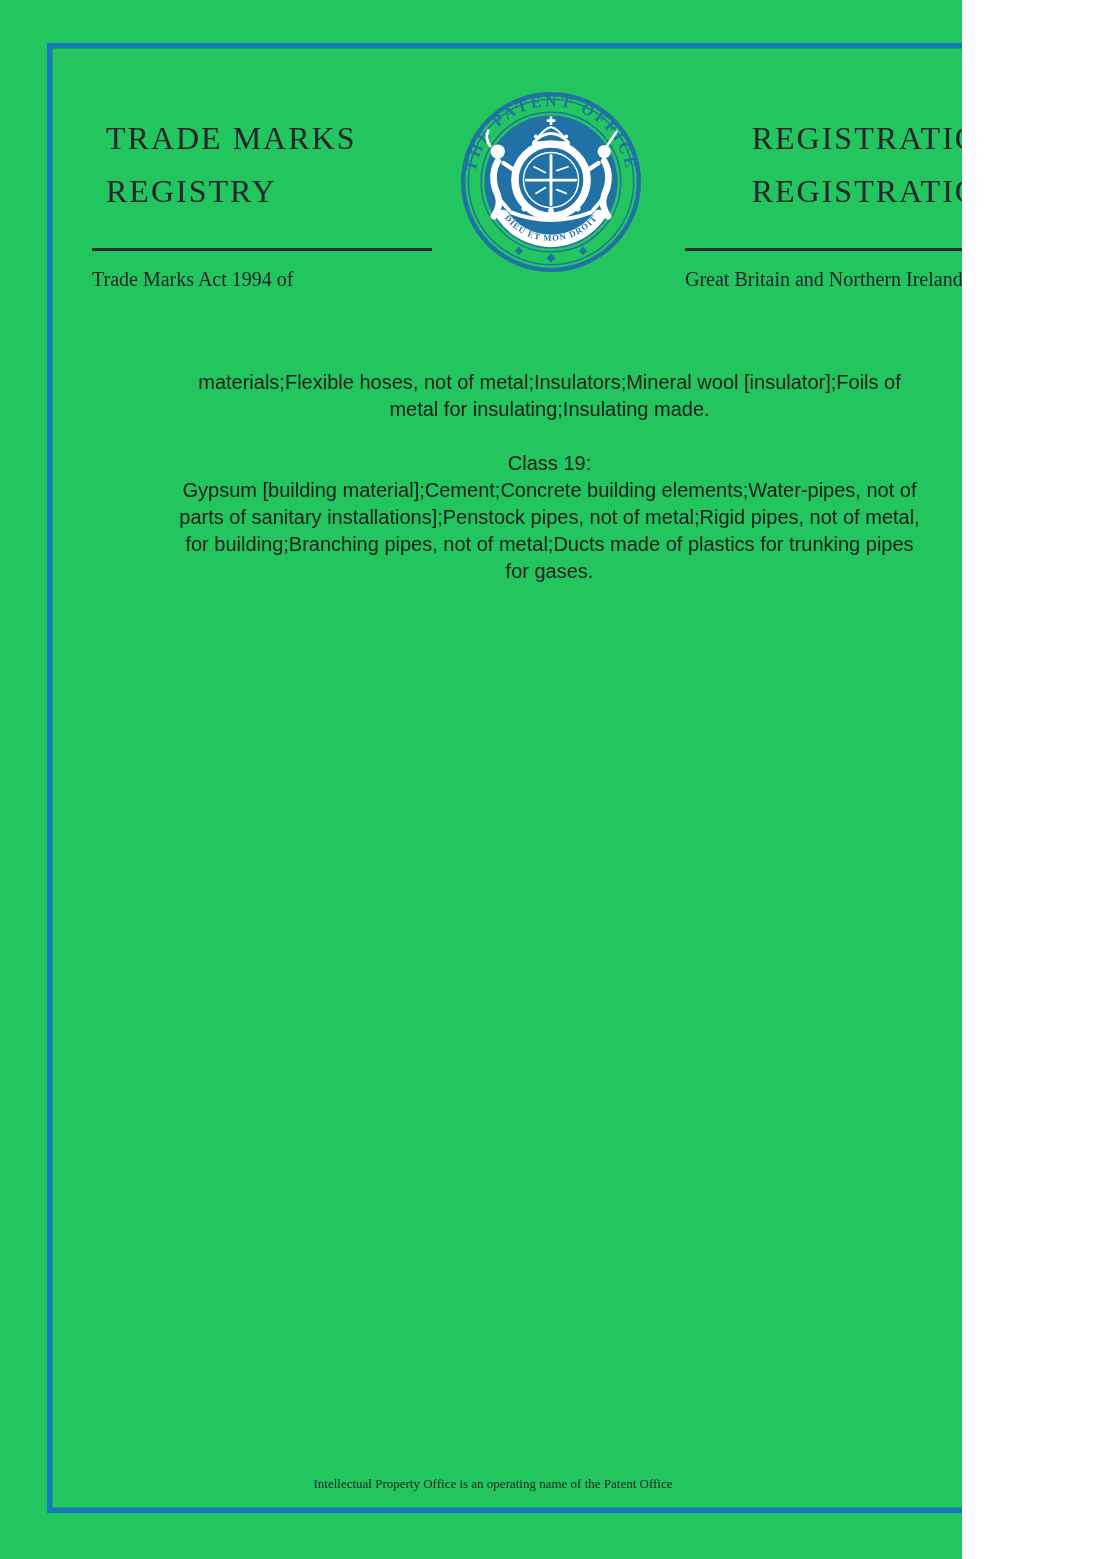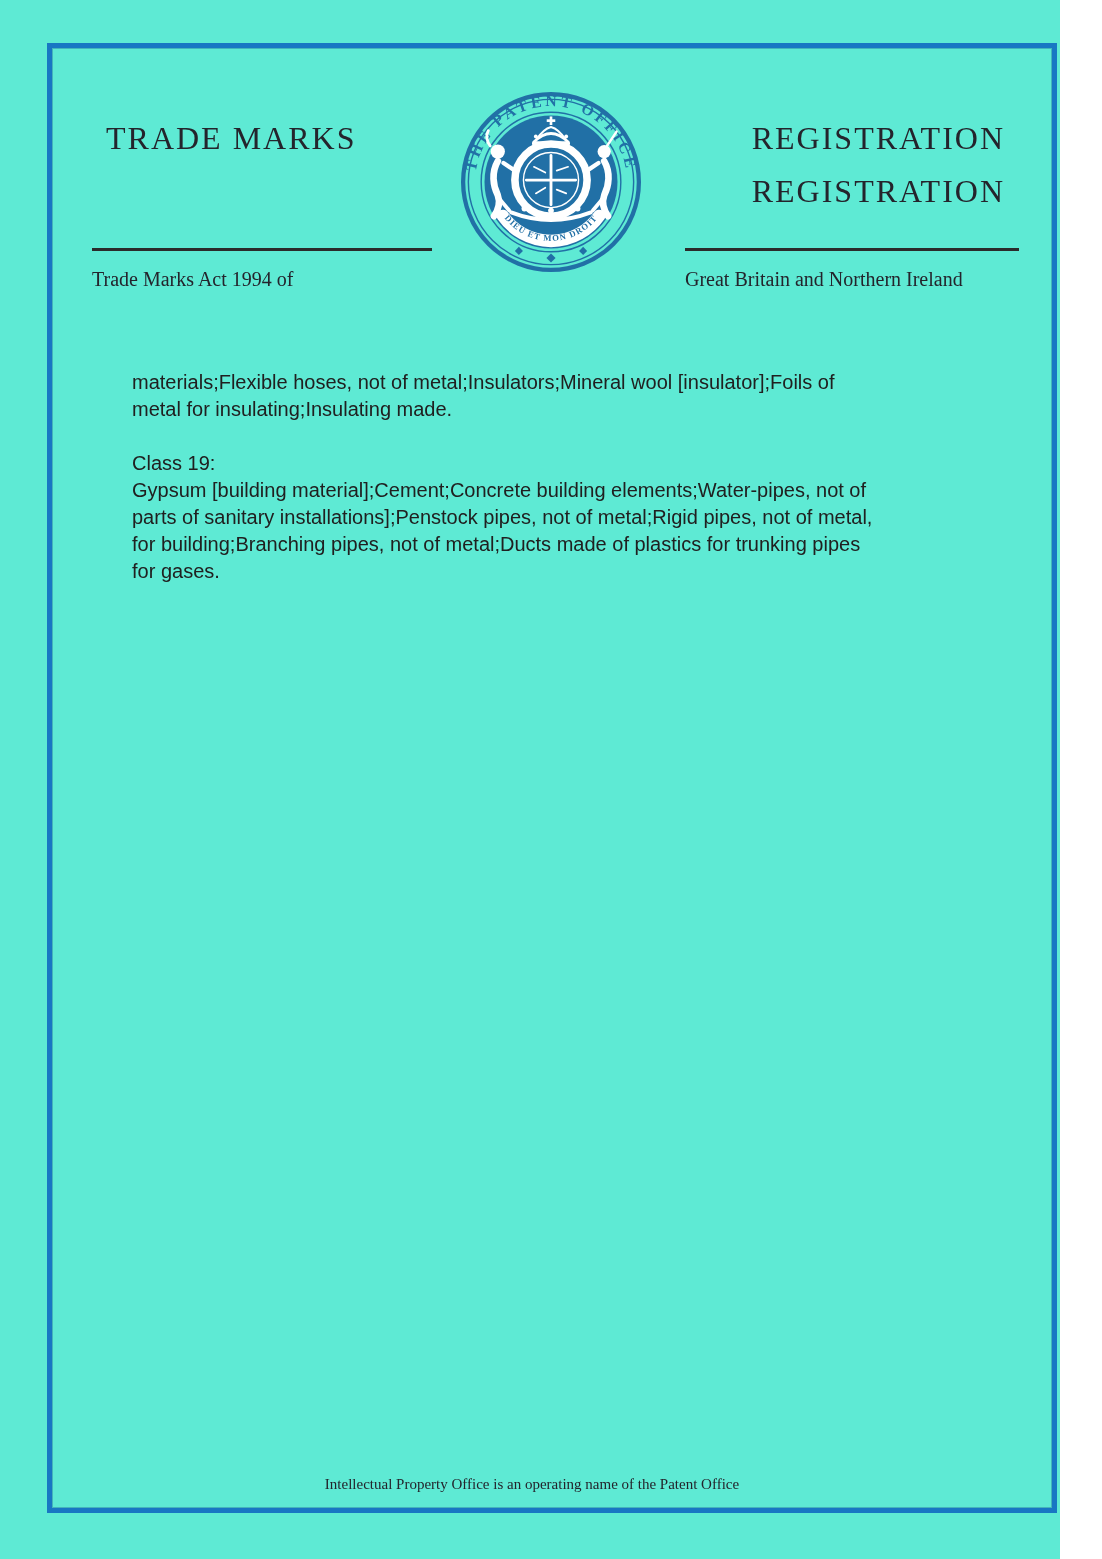--- a/index.html
+++ b/index.html
@@ -3,23 +3,23 @@
 <meta charset="utf-8">
 <title>Registration Certificate</title>
 <style>
   html, body {
     margin: 0;
     padding: 0;
     background: #ffffff;
   }
   .page {
     position: relative;
-    width: 1060px;
+    width: 962px;
     height: 1559px;
-    background: #5eead4;
+    background: #22c55e;
     overflow: hidden;
     font-family: "Liberation Serif", serif;
   }
   .border-frame {
     position: absolute;
     left: 47px;
     top: 43px;
     width: 1000px;
     height: 1460px;
     border: 5px solid var(--border-blue, #1877c3);
@@ -82,47 +82,49 @@
   .white-fill { fill: #ffffff; }
   .doc-body {
     position: absolute;
     left: 132px;
     top: 369px;
     width: 835px;
     font-family: "Liberation Sans", sans-serif;
     font-size: 20px;
     line-height: 27px;
     color: var(--text-color, #202020);
+    text-align: center;
   }
   .text-line {
     min-height: 27px;
     white-space: nowrap;
   }
   .para-gap { height: 27px; }
   .footer {
     position: absolute;
-    left: 2px;
+    left: 12px;
     top: 1473px;
     width: 100%;
     text-align: center;
     font-family: "Liberation Serif", serif;
-    font-size: 15px;
+    font-size: 13px;
     line-height: 22px;
     color: var(--heading-color, #24242c);
   }
 </style>
 </head>
 <body>
 
 <div class="page">
 
   <div class="border-frame"></div>
 
   <div class="title-block title-left">
     <div>TRADE MARKS</div>
+    <div>REGISTRY</div>
   </div>
   <div class="rule rule-left"></div>
   <div class="subtitle subtitle-left">Trade Marks Act 1994 of</div>
 
   <div class="title-block title-right">
     <div>REGISTRATION</div>
     <div>REGISTRATION</div>
   </div>
   <div class="rule rule-right"></div>
   <div class="subtitle subtitle-right">Great Britain and Northern Ireland</div>

